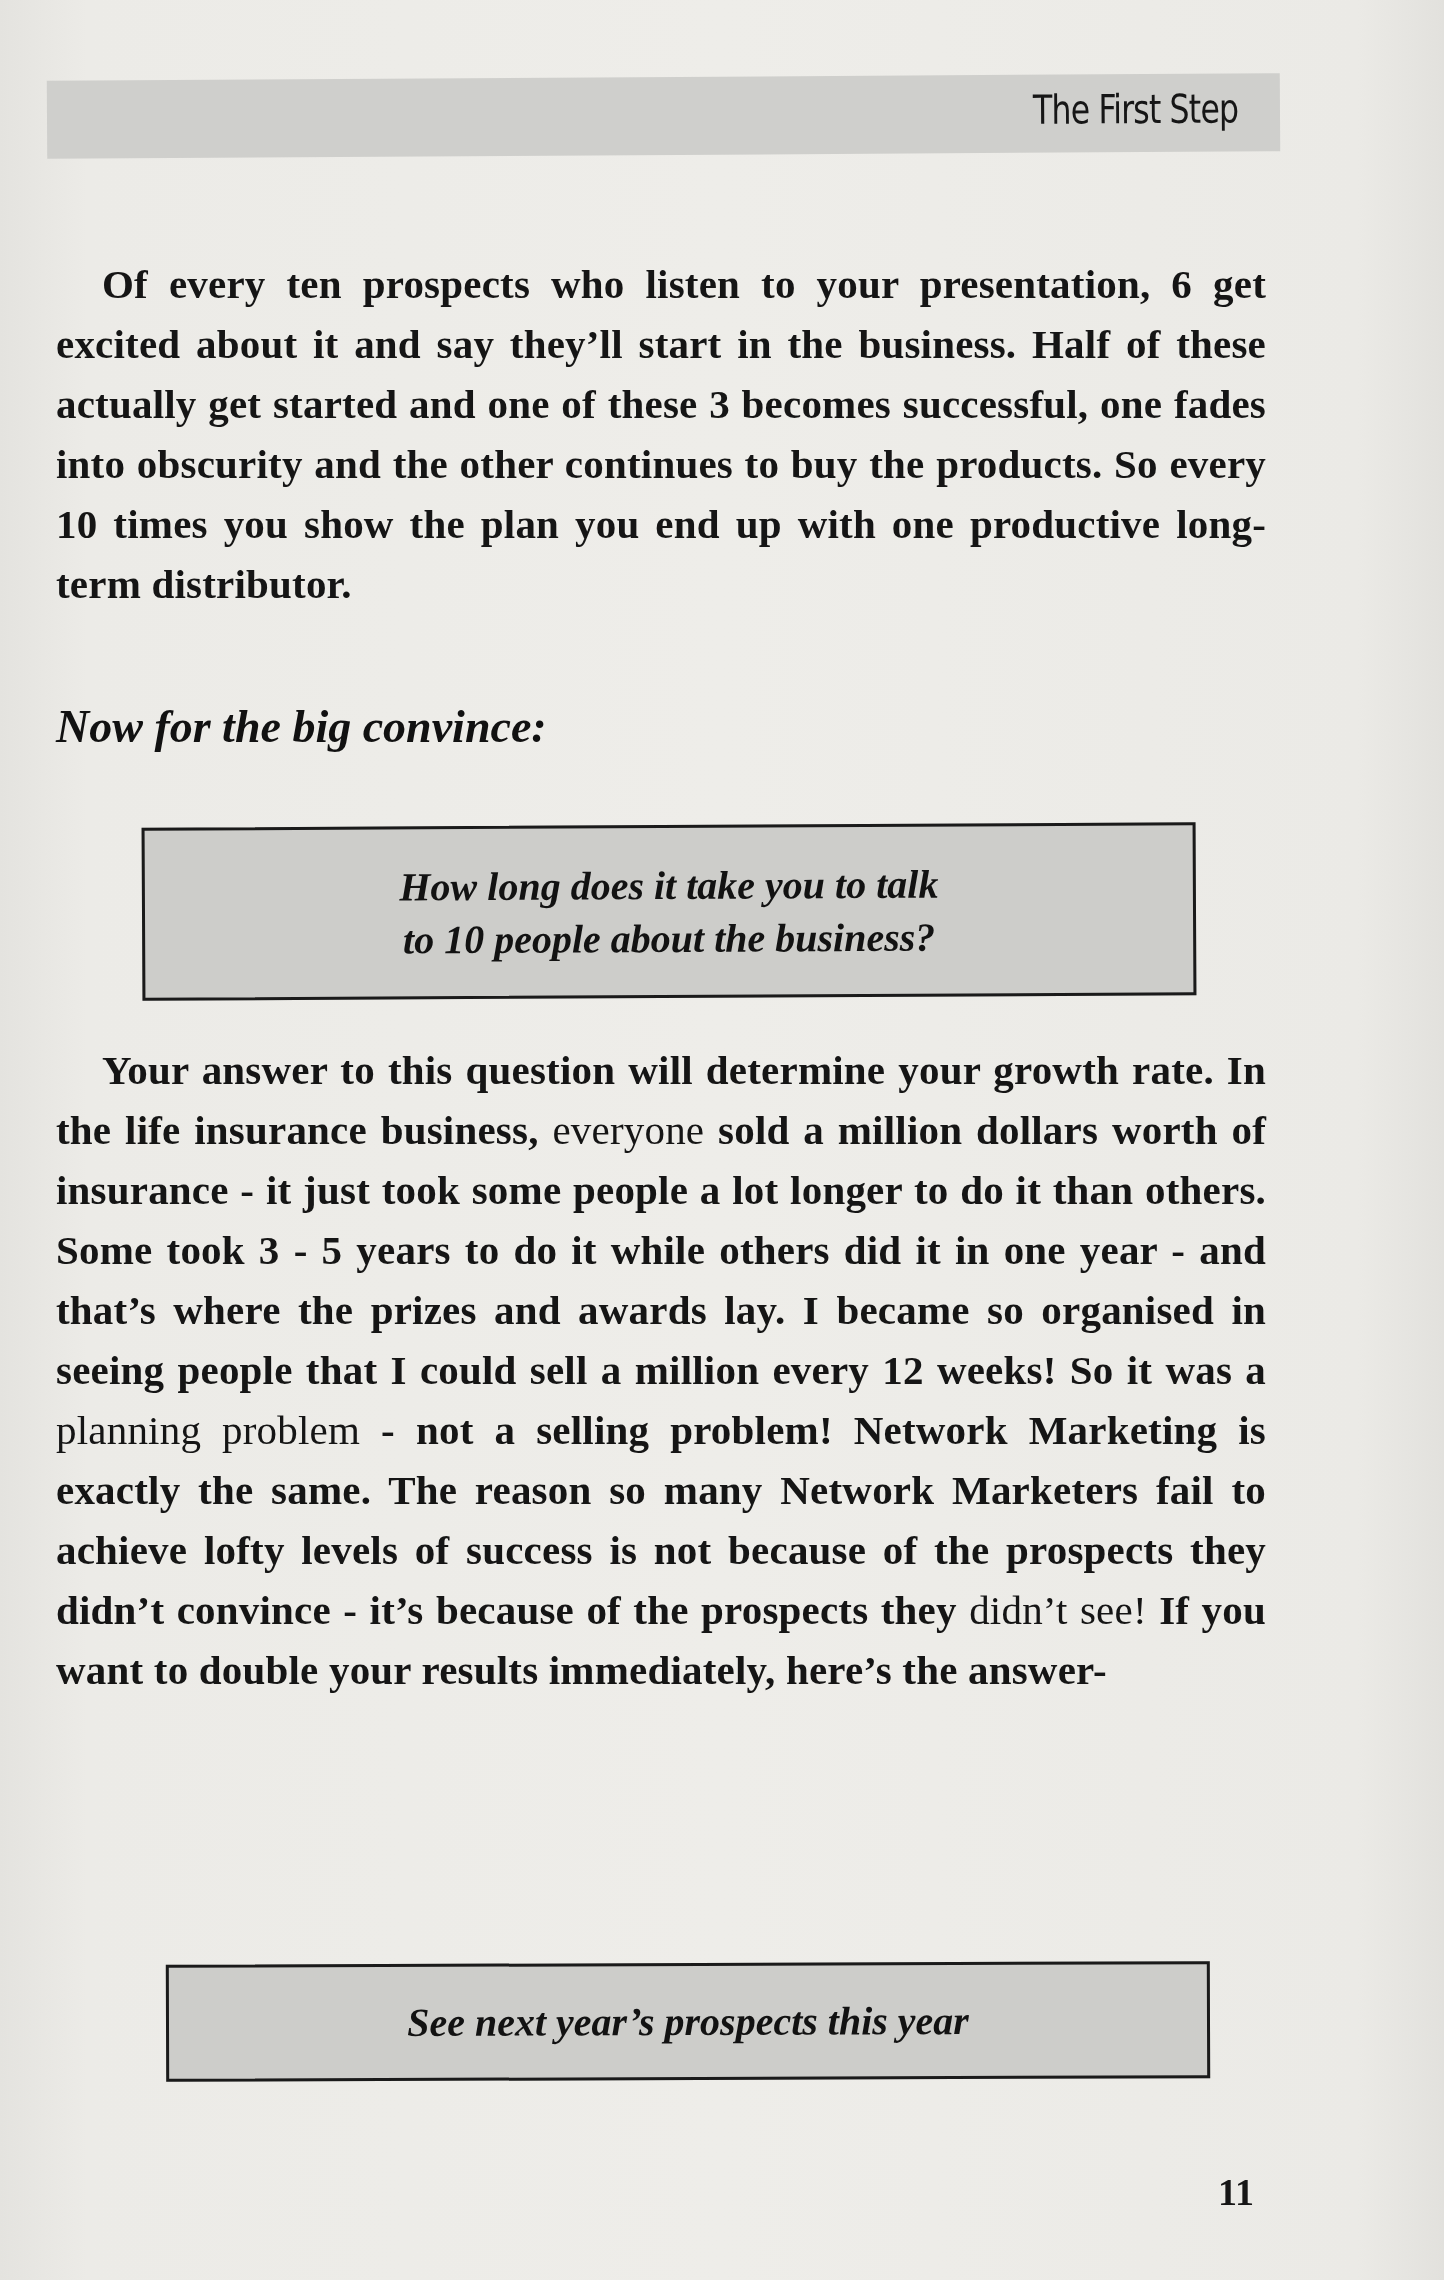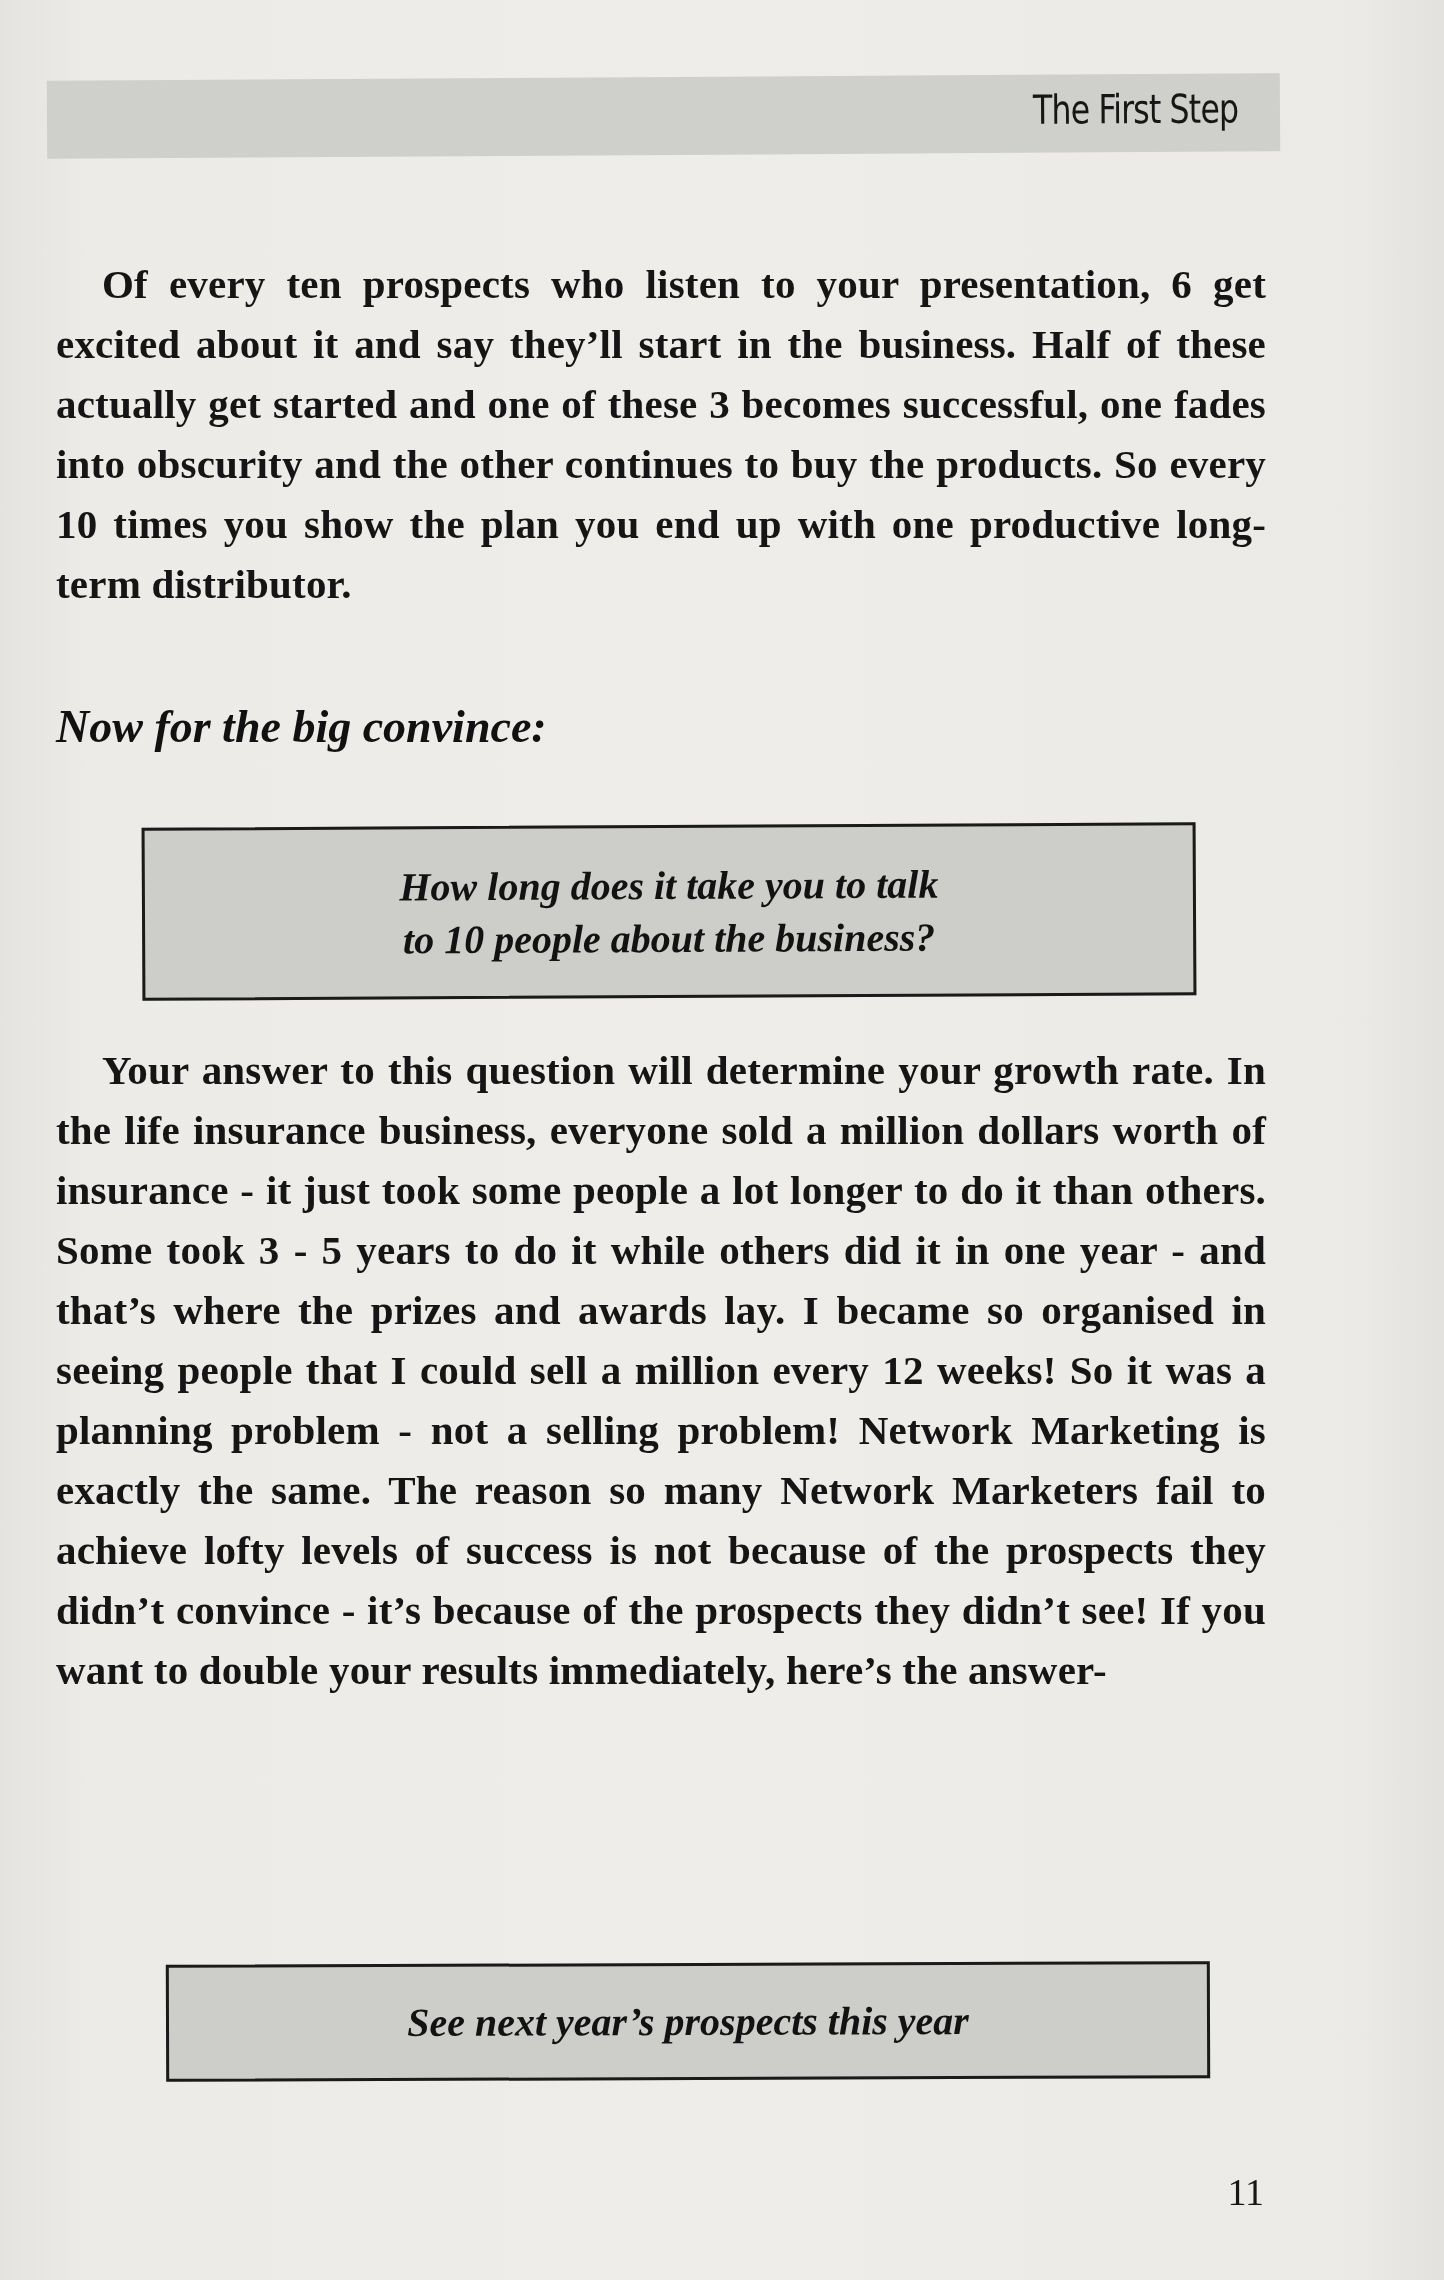--- a/index.html
+++ b/index.html
@@ -52,21 +52,21 @@
       letter-spacing: 0.2px;
       color: #151515;
     }
     .para-1 { top: 254px; }
     .para-2 { top: 1040px; }
     .body-text p {
       margin: 0;
       text-indent: 46px;
     }
     .body-text .strong {
-      font-weight: 700;
+      font-weight: 400;
       margin-top: 14px;
     }
     .subheading {
       position: absolute;
       left: 56px;
       top: 700px;
       font-size: 46px;
       font-style: italic;
       font-weight: bold;
       color: #111;
@@ -97,24 +97,24 @@
       left: 166px;
       top: 1963px;
       width: 1044px;
       height: 117px;
       font-size: 40px;
       transform: rotate(-0.2deg);
     }
     .callout-line { display: block; }
     .page-number {
       position: absolute;
-      right: 180px;
+      right: 190px;
       top: 2170px;
       font-size: 38px;
-      font-weight: normal;
+      font-weight: bold;
       color: #161616;
     }
   </style>
 </head>
 <body>
 
 <div class="page">
 
   <div class="running-head">
     <span class="running-head-title">The First Step</span>

